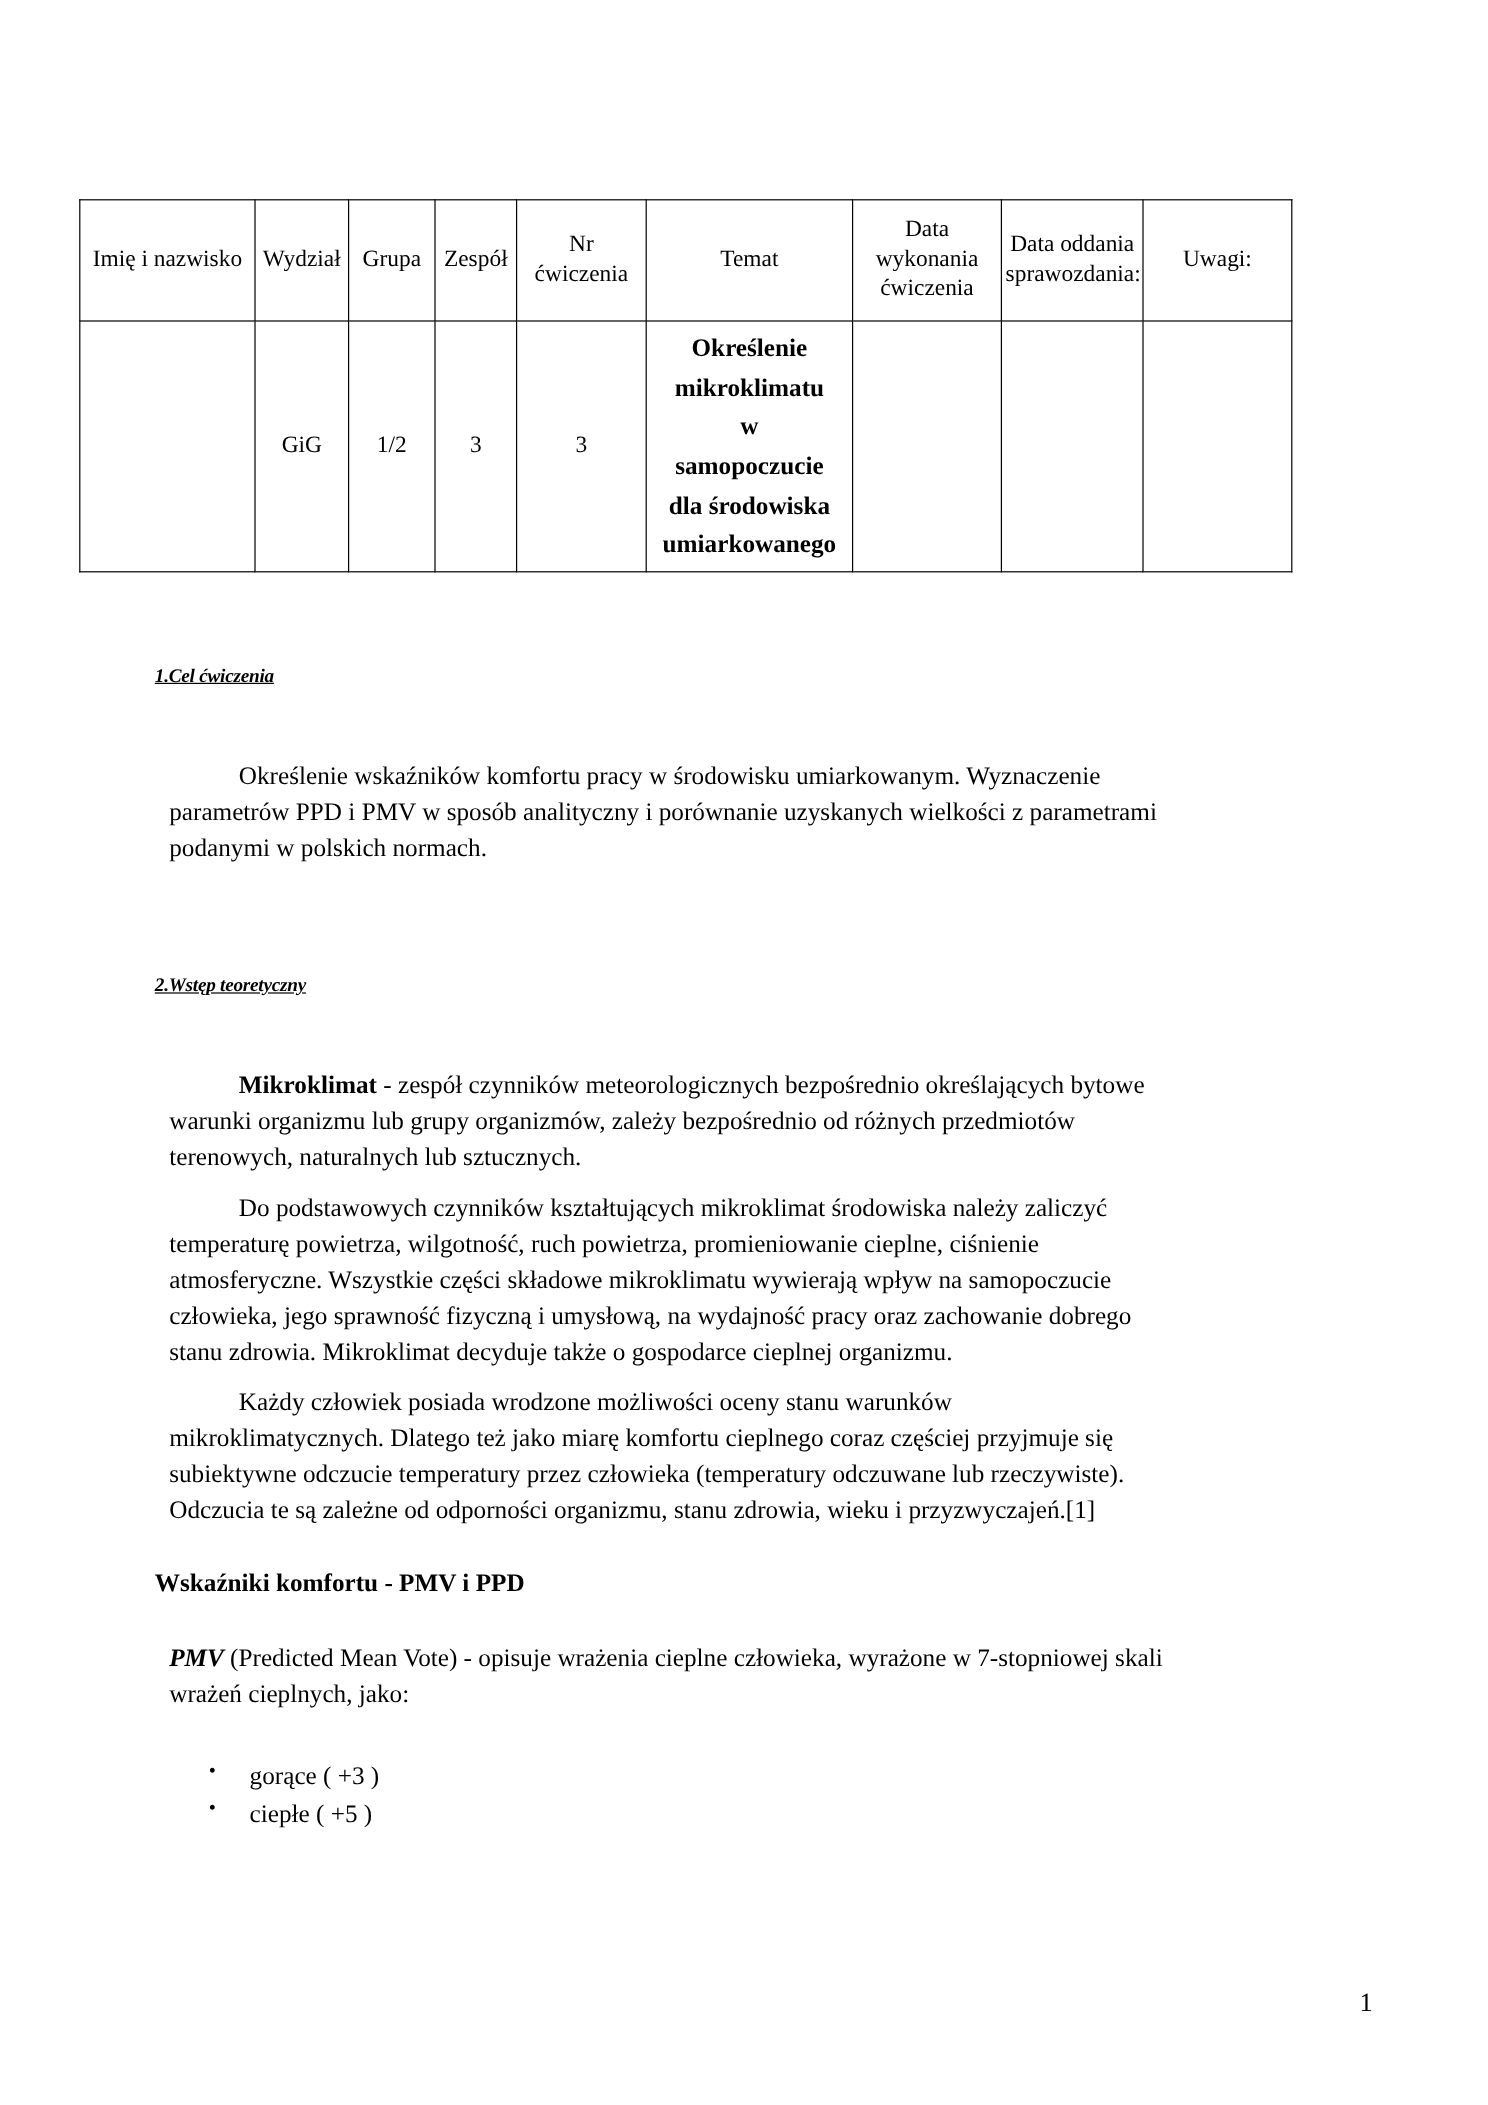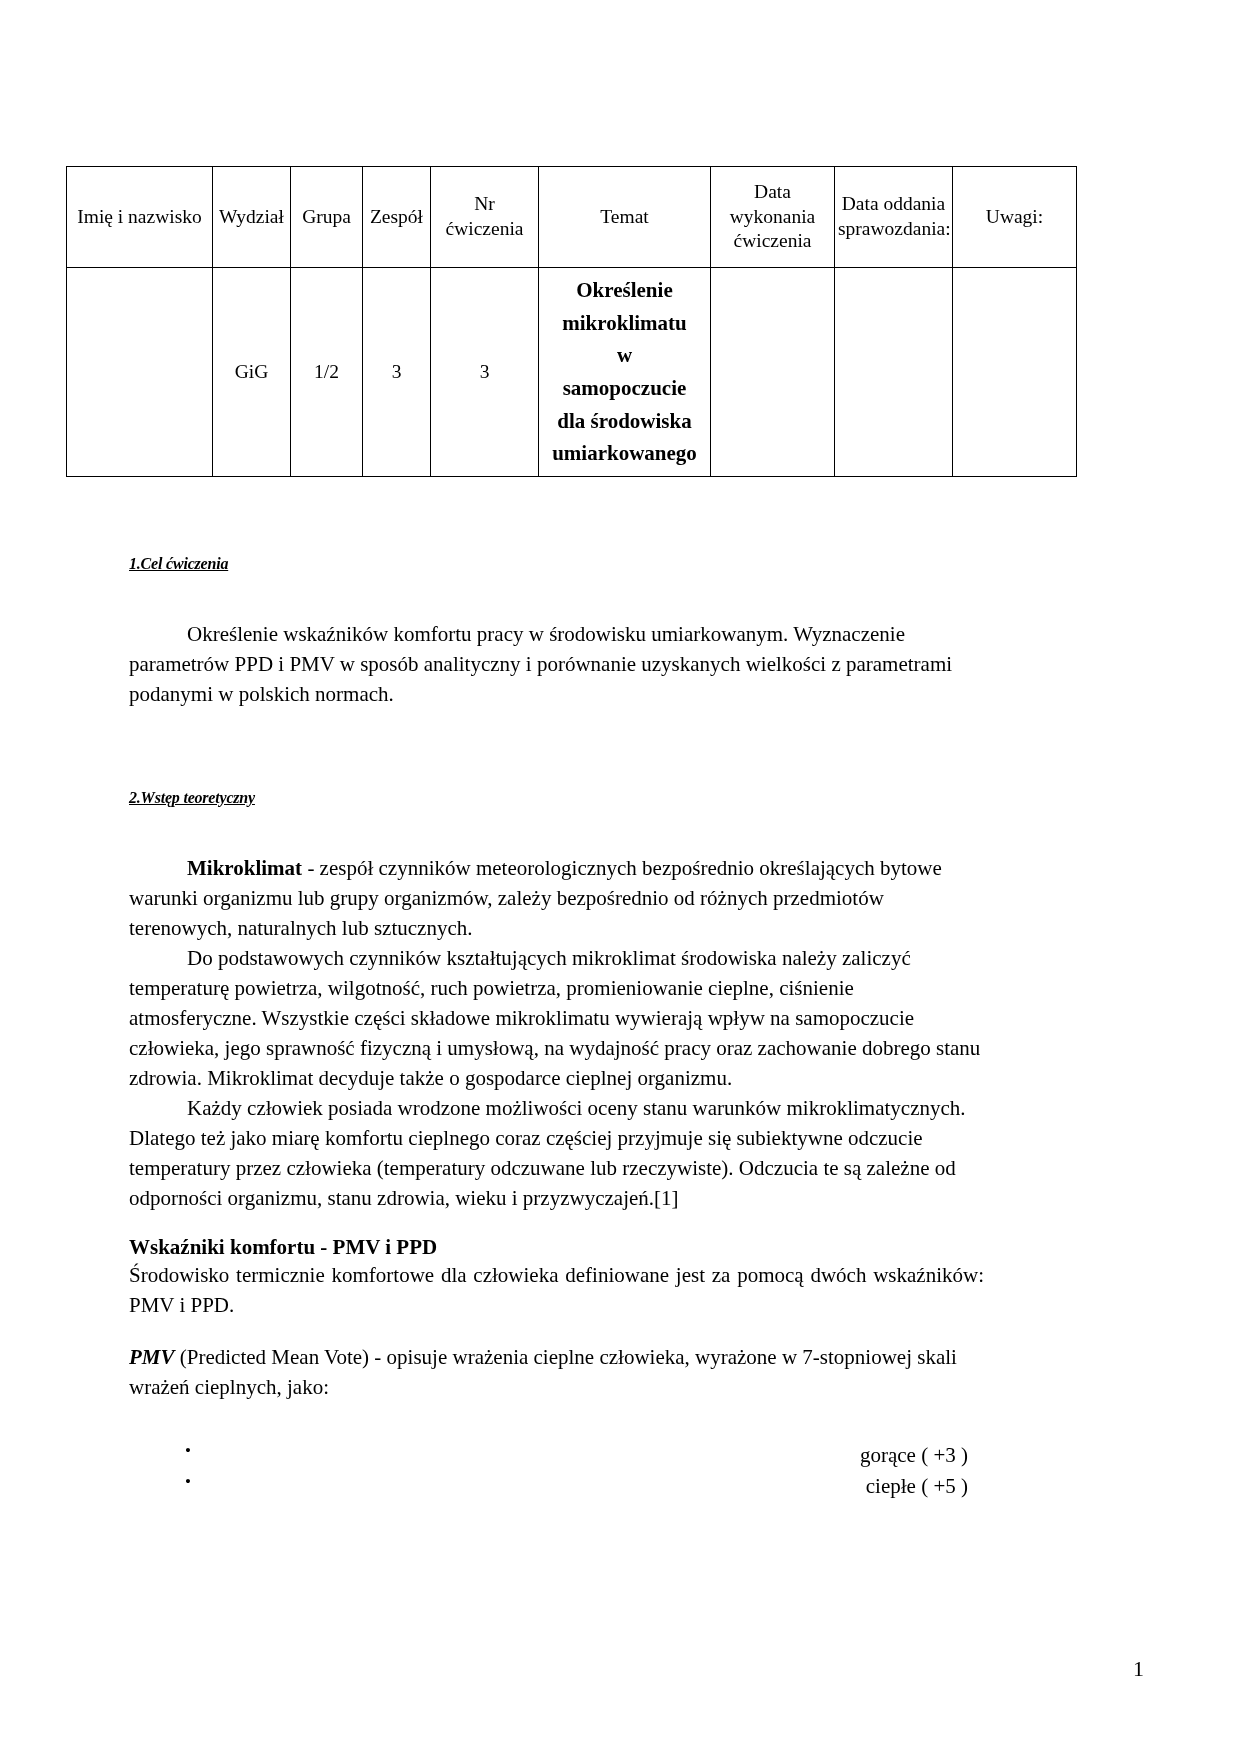--- a/index.html
+++ b/index.html
@@ -83,42 +83,41 @@
     font-style: italic;
     text-decoration: underline;
     margin: 0;
     letter-spacing: -0.2px;
     font-family: "Liberation Serif", "DejaVu Serif", serif;
   }
 
   p.body {
     font-size: 21px;
     line-height: 1.43;
-    margin: 0;
+    margin: 12px;
     text-align: left;
     font-family: "Liberation Serif", "DejaVu Serif", serif;
   }
   p.body.indent { text-indent: 58px; }
   p.body.justify { text-align: justify; }
 
   .b { font-weight: bold; }
   .bi { font-weight: bold; font-style: italic; }
 
   h3.sub-heading {
     font-size: 21px;
     font-weight: bold;
     margin: 0;
     font-family: "Liberation Serif", "DejaVu Serif", serif;
   }
 
   ul.bullets {
-    margin: 16px;
+    margin: 5px;
     padding: 0 0 0 40px;
     list-style: none;
-    text-align: right;
   }
   ul.bullets li {
     font-size: 21px;
     line-height: 1.45;
     position: relative;
     padding-left: 34px;
   }
   ul.bullets li::before {
     content: "\2022";
     position: absolute;
@@ -209,21 +208,20 @@
     <p class="body indent"><span class="b">Mikroklimat</span><span> - zespół czynników meteorologicznych bezpośrednio określających bytowe warunki organizmu lub grupy organizmów, zależy bezpośrednio od różnych przedmiotów terenowych, naturalnych lub sztucznych.</span></p>
 
     <p class="body indent">Do podstawowych czynników kształtujących mikroklimat środowiska należy zaliczyć temperaturę powietrza, wilgotność, ruch powietrza, promieniowanie cieplne, ciśnienie atmosferyczne. Wszystkie części składowe mikroklimatu wywierają wpływ na samopoczucie człowieka, jego sprawność fizyczną i umysłową, na wydajność pracy oraz zachowanie dobrego stanu zdrowia. Mikroklimat decyduje także o gospodarce cieplnej organizmu.</p>
 
     <p class="body indent">Każdy człowiek posiada wrodzone możliwości oceny stanu warunków mikroklimatycznych. Dlatego też jako miarę komfortu cieplnego coraz częściej przyjmuje się subiektywne odczucie temperatury przez człowieka (temperatury odczuwane lub rzeczywiste). Odczucia te są zależne od odporności organizmu, stanu zdrowia, wieku i przyzwyczajeń.[1]</p>
 
     <div class="gap-s"></div>
 
     <h3 class="sub-heading">Wskaźniki komfortu - PMV i PPD</h3>
 
-    <p class="body justify">Środowisko termicznie komfortowe dla człowieka definiowane jest za pomocą dwóch wskaźników: PMV i PPD.</p>
 
     <div class="gap-s"></div>
 
     <p class="body"><span class="bi">PMV</span><span> (Predicted Mean Vote) - opisuje wrażenia cieplne człowieka, wyrażone w 7-stopniowej skali wrażeń cieplnych, jako:</span></p>
 
     <div class="gap-s"></div>
 
     <ul class="bullets">
       <li>gorące ( +3 )</li>
       <li>ciepłe ( +5 )</li>

